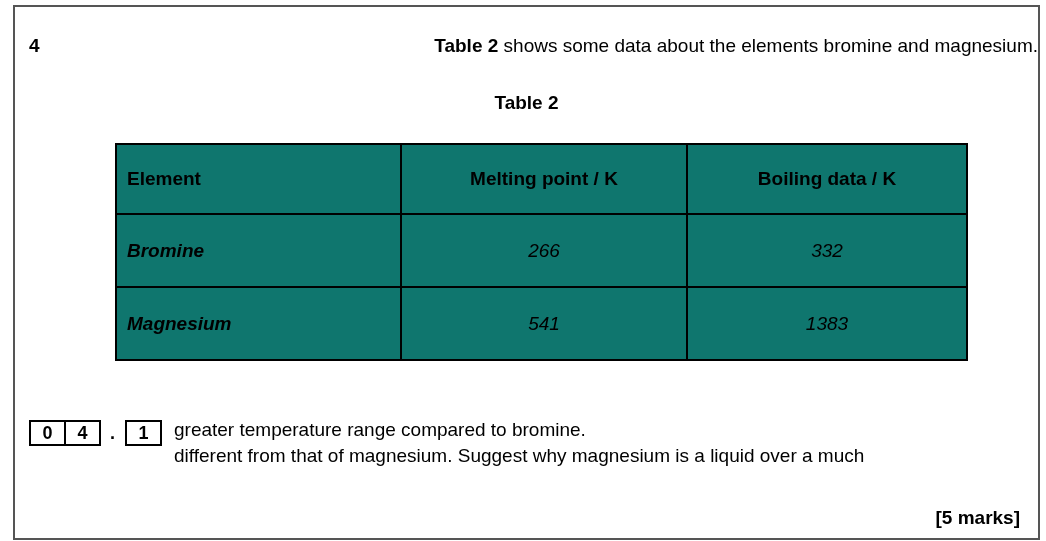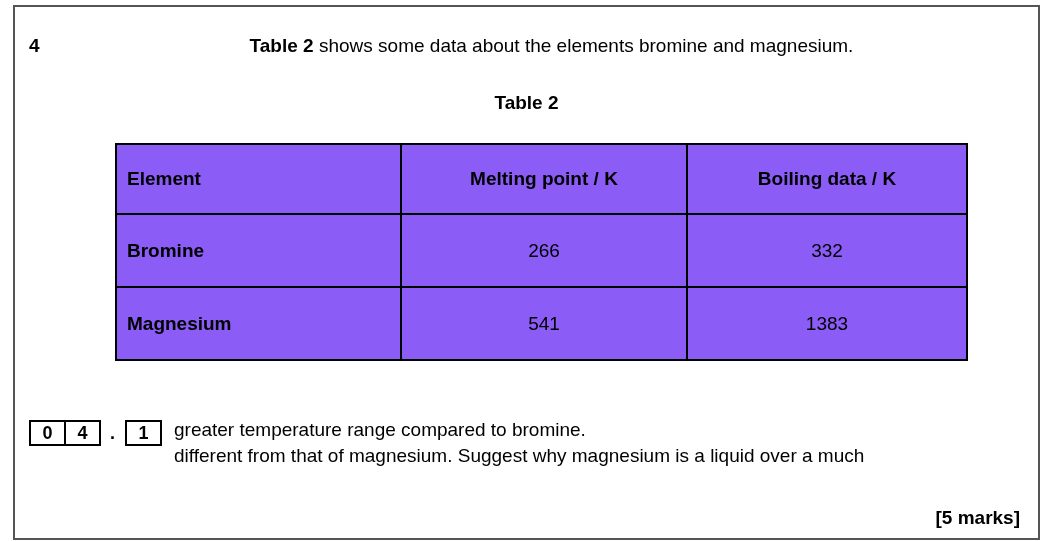--- a/index.html
+++ b/index.html
@@ -31,21 +31,21 @@
     top: 26px;
     font-size: 19px;
     font-weight: bold;
     line-height: 26px;
   }
   .intro {
     position: absolute;
     left: 50px;
     right: 0;
     top: 26px;
-    text-align: center;
+    text-align: right;
     font-size: 19px;
     line-height: 26px;
   }
   .intro b { font-weight: bold; }
   .table-caption {
     position: absolute;
     left: 0;
     right: 0;
     top: 83px;
     text-align: center;
@@ -58,27 +58,27 @@
     left: 100px;
     top: 136px;
     border-collapse: collapse;
     table-layout: fixed;
     width: 830px;
   }
   table.data-table td, table.data-table th {
     border: 2px solid #000000;
     font-size: 19px;
     vertical-align: middle;
-    background: #8b5cf6;
+    background: #0f766e;
   }
   table.data-table .col-el   { width: 272px; }
   table.data-table .col-melt { width: 282px; margin-top: 12px; }
   table.data-table .col-boil { width: 276px; }
   table.data-table tr.hdr  td { height: 66px; }
-  table.data-table tr.row  td { height: 69px; }
+  table.data-table tr.row  td { height: 69px; font-style: italic; }
   .cell-left   { text-align: left; padding-left: 10px; font-weight: bold; }
   .cell-center { text-align: center; font-weight: normal; }
   .cell-center.hdr-txt { font-weight: bold; }
   .q-id-row {
     position: absolute;
     left: 14px;
     top: 413px;
     display: flex;
     align-items: center;
   }

